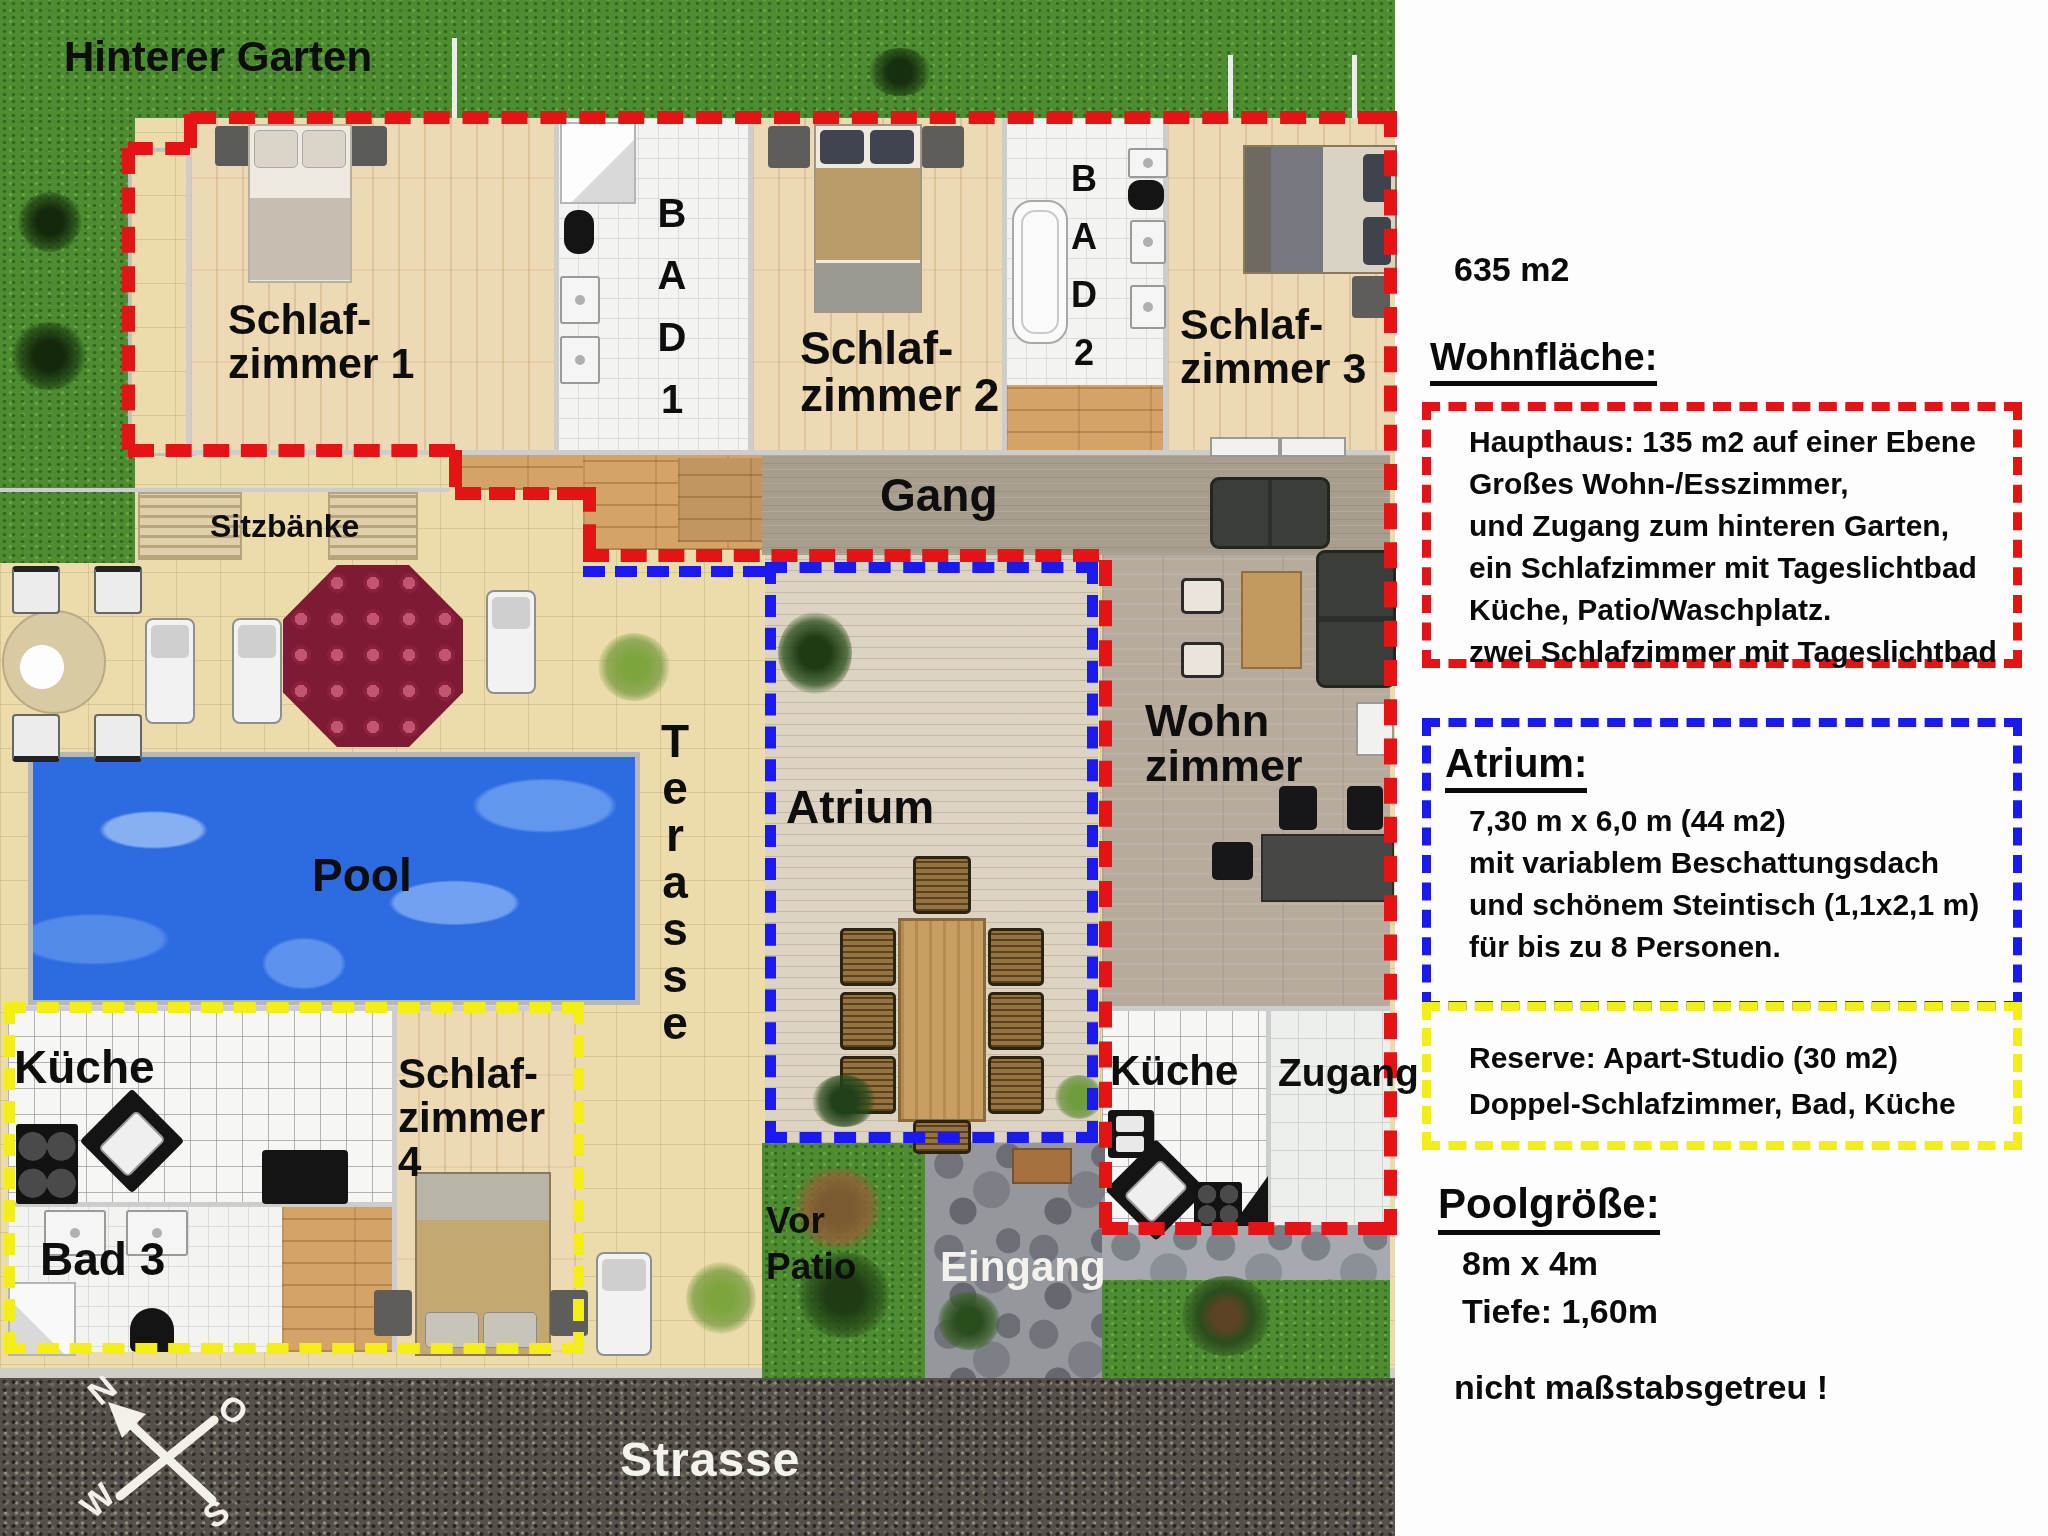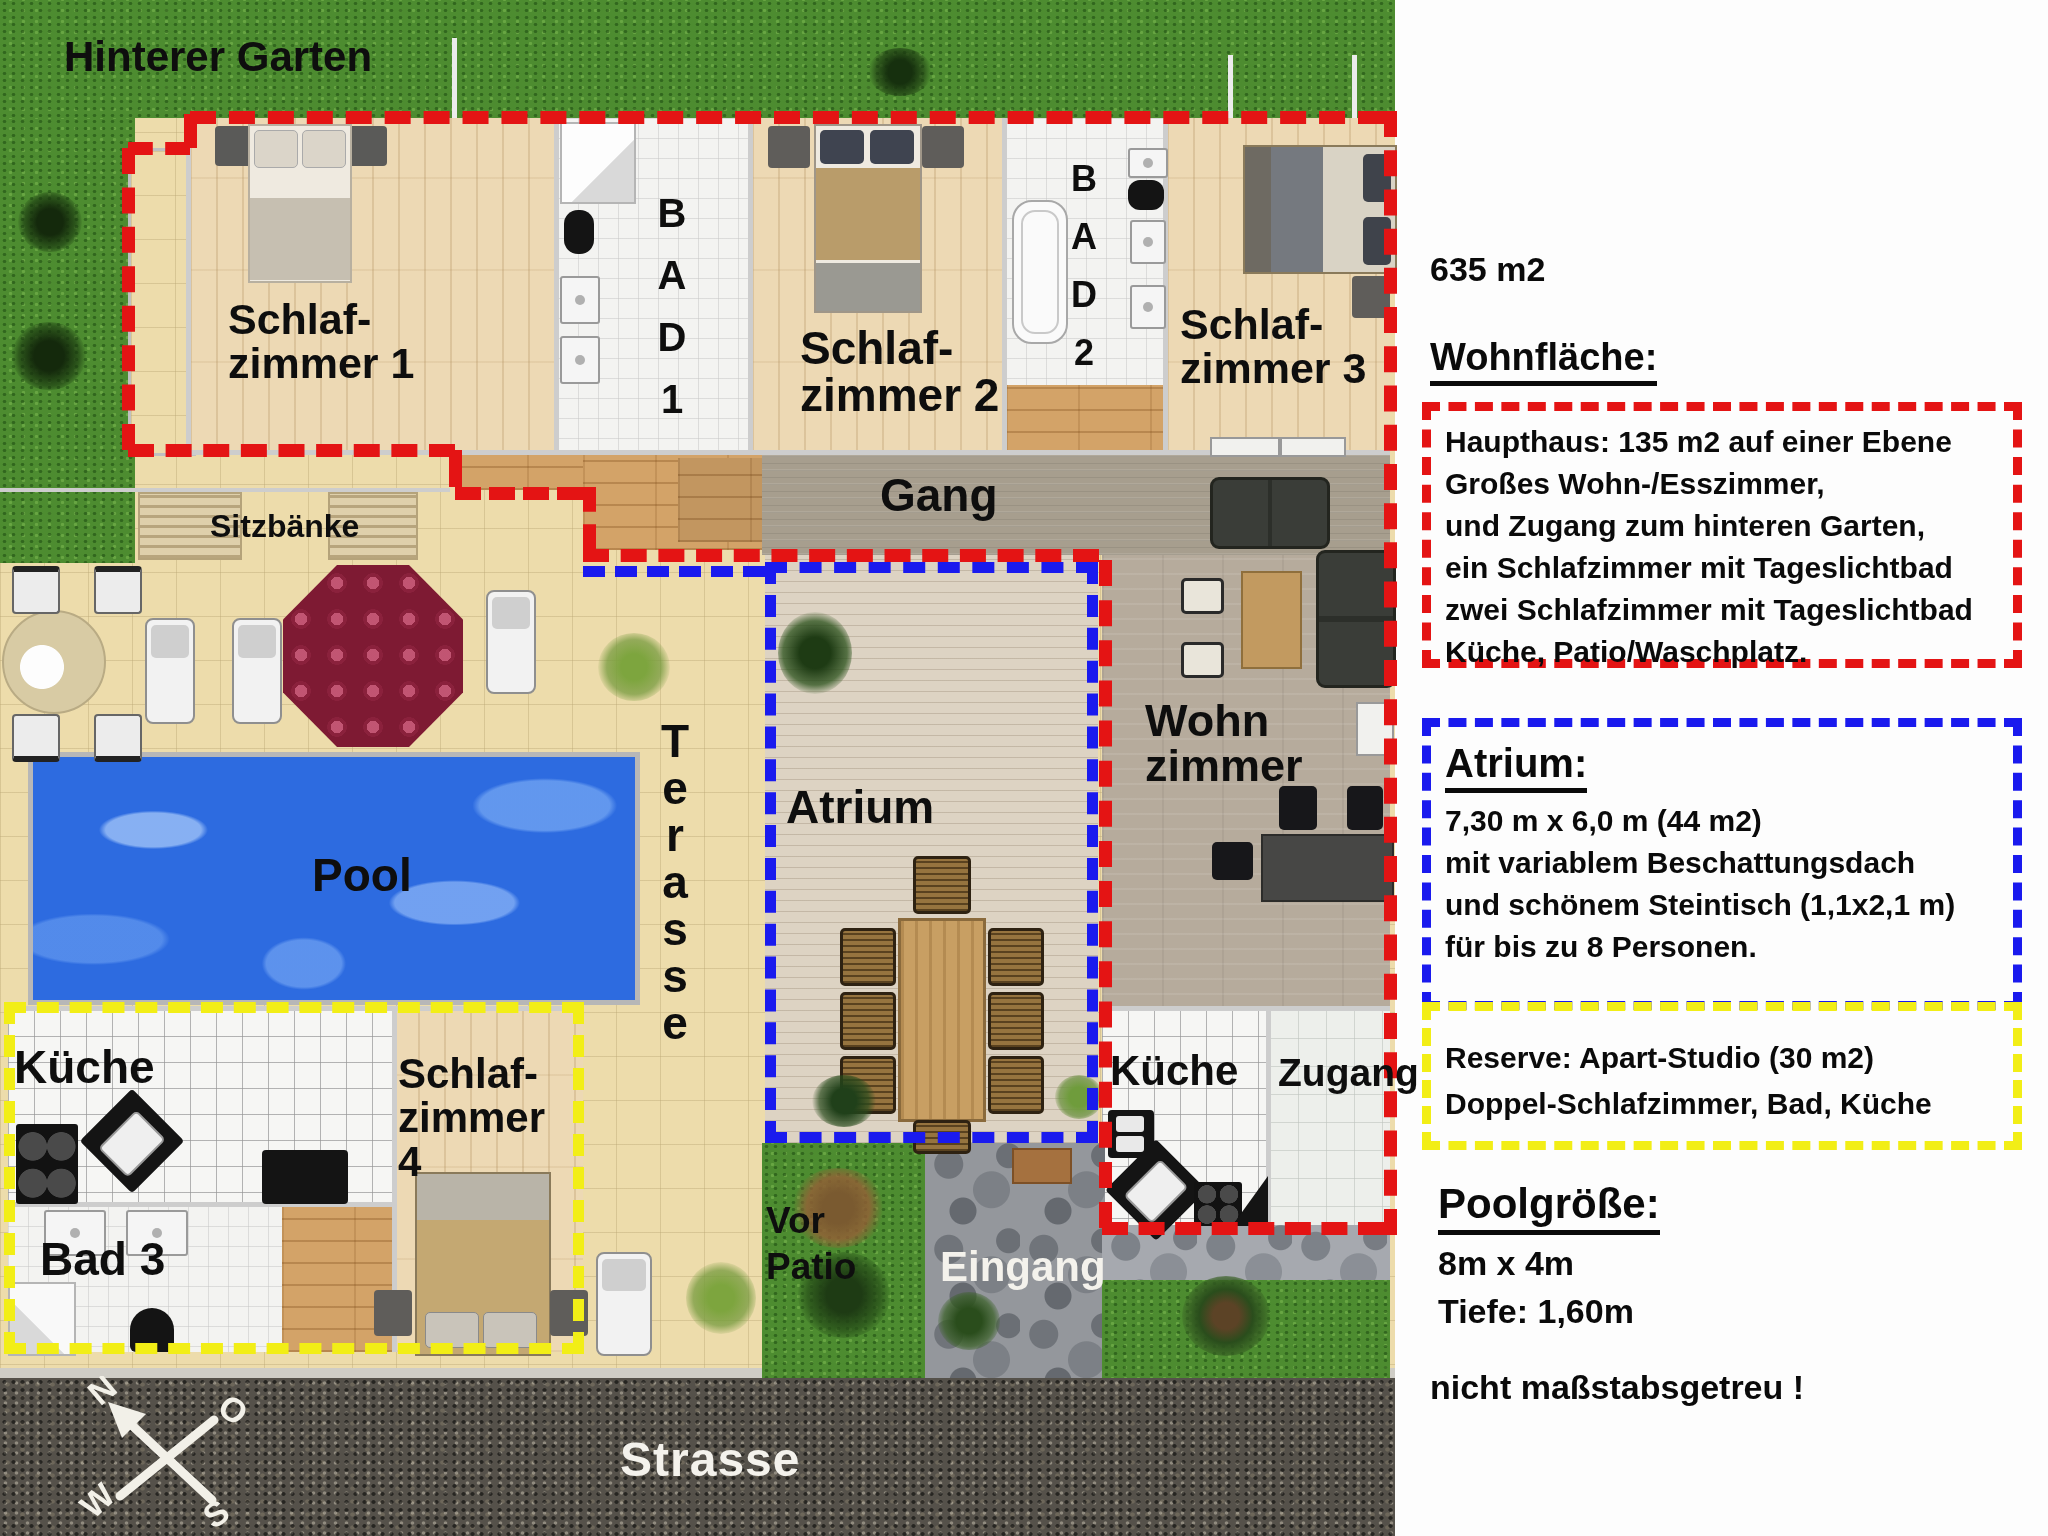--- a/index.html
+++ b/index.html
@@ -66,21 +66,21 @@
   .bl{border-left:13px dashed var(--outline-red,#e41414);}
   .br{border-right:13px dashed var(--outline-red,#e41414);}
   .bb{border-bottom:13px dashed var(--outline-red,#e41414);}
   .bluebox{border:11px dashed var(--outline-blue,#1a1aee);}
   .bluetop{border-top:11px dashed var(--outline-blue,#1a1aee);}
   .yellowbox{border:11px dashed var(--outline-yellow,#f2ee16);}
   .pbox{position:absolute;z-index:5;}
   .pbox.red{border:9px dashed var(--outline-red,#e41414);}
   .pbox.blue{border:9px dashed var(--outline-blue,#1a1aee);}
   .pbox.yellow{border:9px dashed var(--outline-yellow,#f2ee16);}
-  .ptext{font-weight:bold;color:#0a0a0a;font-size:30px;line-height:42px;white-space:nowrap;}
+  .ptext{font-weight:bold;color:#0a0a0a;font-size:30px;line-height:42px;white-space:nowrap;margin-left:24px;}
   .phead{font-weight:bold;color:#0a0a0a;white-space:nowrap;}
   .phead span{border-bottom:5px solid #0a0a0a;padding-bottom:3px;}
   
   .dkfix{position:absolute;background:#141414;border-radius:4px;z-index:30;}
   .sink{position:absolute;background:#f5f5f5;border:2px solid #9a9a9a;border-radius:3px;z-index:30;}
   .sink::after{content:"";position:absolute;left:50%;top:50%;width:10px;height:10px;margin:-5px;background:#b0b0b0;border-radius:50%;}
   .lounger{position:absolute;background:#f2f2f2;border:2px solid #8f8f8f;border-radius:8px;z-index:30;}
   .lounger::before{content:"";position:absolute;left:8%;right:8%;top:5%;height:32%;background:#cfcfcf;border-radius:5px;}
   .bench{position:absolute;background-color:#dfd0ab;background-image:repeating-linear-gradient(0deg,rgba(120,95,50,.38) 0 3px,transparent 3px 10px);border:2px solid #b5a37a;z-index:30;}
   .wchair{position:absolute;background-color:#96743f;background-image:repeating-linear-gradient(0deg,rgba(40,25,5,.55) 0 2px,transparent 2px 6px);border:3px solid #2e2212;border-radius:5px;z-index:30;}
@@ -358,22 +358,22 @@
   </svg>
 
   <div class="ptext" style="position:absolute;left:1430px;top:248px;font-size:34px">635 m2</div>
   <div class="phead" style="position:absolute;left:1430px;top:336px;font-size:38px"><span>Wohnfläche:</span></div>
 
   <div class="pbox red" style="left:1422px;top:402px;width:600px;height:266px;box-sizing:border-box;padding:10px 0 0 14px">
     <div class="ptext">Haupthaus: 135 m2 auf einer Ebene</div>
     <div class="ptext">Großes Wohn-/Esszimmer,</div>
     <div class="ptext">und Zugang zum hinteren Garten,</div>
     <div class="ptext">ein Schlafzimmer mit Tageslichtbad</div>
+    <div class="ptext">Küche, Patio/Waschplatz.</div>
     <div class="ptext">zwei Schlafzimmer mit Tageslichtbad</div>
-    <div class="ptext">Küche, Patio/Waschplatz.</div>
   </div>
 
   <div class="pbox blue" style="left:1422px;top:718px;width:600px;height:292px;box-sizing:border-box;padding:14px 0 0 14px">
     <div class="phead" style="font-size:40px;margin-bottom:14px"><span>Atrium:</span></div>
     <div class="ptext">7,30 m x 6,0 m (44 m2)</div>
     <div class="ptext">mit variablem Beschattungsdach</div>
     <div class="ptext">und schönem Steintisch (1,1x2,1 m)</div>
     <div class="ptext">für bis zu 8 Personen.</div>
   </div>
 

